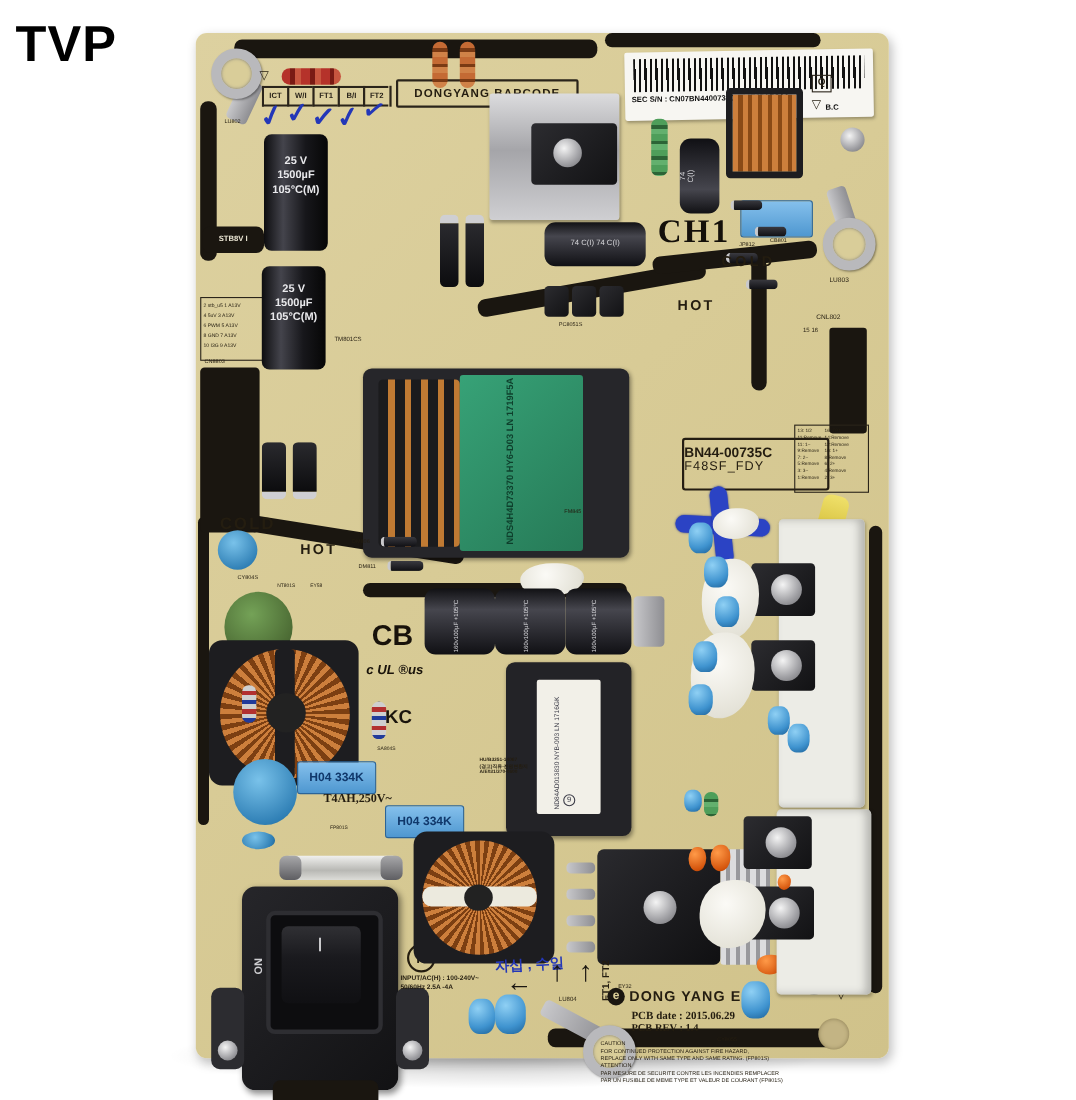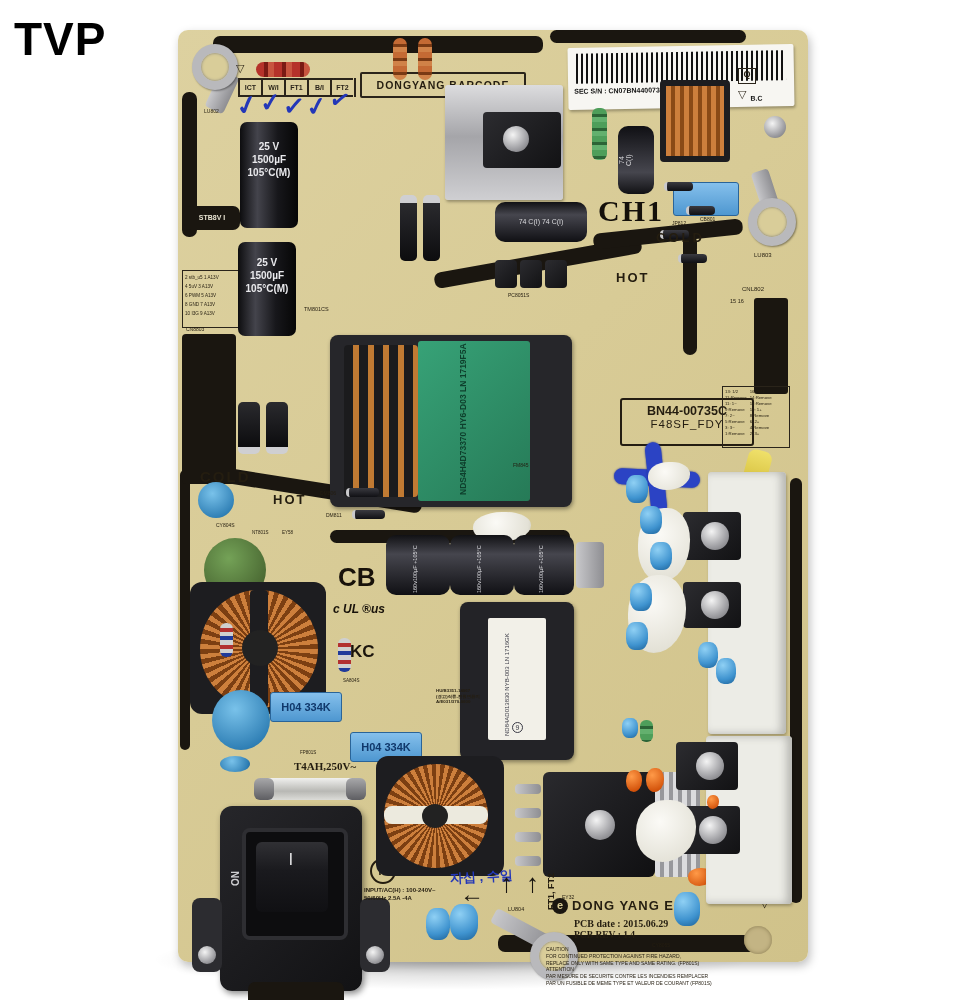--- a/index.html
+++ b/index.html
@@ -190,21 +190,21 @@
 
   <div class="abs" style="left:152px;top:305px;width:242px;height:172px;background:#26262a;border-radius:8px;box-shadow:1px 2px 4px rgba(0,0,0,.4)">
     <div class="abs" style="left:14px;top:10px;width:74px;height:152px;border-radius:4px;
                 background:repeating-linear-gradient(90deg,#1b1b1d 0 9px,#c07a33 9px 15px)"></div>
     <div class="abs" style="left:88px;top:6px;width:112px;height:160px;background:linear-gradient(135deg,#37a277,#267a57);border-radius:3px">
       <div class="t vtext" style="left:40px;top:6px;height:148px;font-size:8.5px;font-weight:bold;color:#0e3f2c">NDS4H4D73370 HY6-D03 LN 1719F5A</div>
     </div>
   </div>
   <div class="t" style="left:335px;top:432px;font-size:5px">FM845</div>
 
-  <div class="abs" style="left:442px;top:368px;width:130px;height:44px;border:2.5px solid #241d12;border-radius:3px;text-align:center">
+  <div class="abs" style="left:442px;top:368px;width:130px;height:44px;border:2.5px solid #241d12;border-radius:3px;text-align:left">
     <div class="t" style="position:static;display:block;font-size:12.5px;font-weight:bold;margin-top:4px">BN44-00735C</div>
     <div class="t" style="position:static;display:block;font-size:11.5px;font-weight:normal;letter-spacing:1px">F48SF_FDY</div>
   </div>
 
   <div class="abs" style="left:544px;top:356px;width:62px;height:56px;border:1.5px solid #2a241a;display:flex;padding:2px;gap:3px">
     <div class="t pre" style="position:static;font-size:4.3px;line-height:6px">13: 1/2
 11:Remove
 11: 1~
 9:Remove
 7: 2~
@@ -274,21 +274,21 @@
 
   <div class="bluebox" style="left:92px;top:662px;width:70px;height:28px;font-size:11px;line-height:28px">H04 334K</div>
   <div class="bluebox" style="left:172px;top:702px;width:70px;height:28px;font-size:11px;line-height:28px">H04 334K</div>
   <div class="t pre" style="left:258px;top:658px;font-size:4.4px;line-height:5.6px;font-weight:bold">HU/B3351-14067
 (경고)직류-전원변환지
 A/E031/370-0600</div>
   <div class="bluedisc" style="left:34px;top:660px;width:58px;height:60px"></div>
   <div class="bluedisc" style="left:42px;top:726px;width:30px;height:16px"></div>
 
   <div class="t" style="left:122px;top:720px;font-size:4.5px">FP801S</div>
-  <div class="t" style="left:116px;top:730px;font-size:11px;font-weight:bold;font-family:'Liberation Serif',serif">T4AH,250V~</div>
+  <div class="t" style="left:116px;top:690px;font-size:11px;font-weight:bold;font-family:'Liberation Serif',serif">T4AH,250V~</div>
   <div class="fuse" style="left:76px;top:748px;width:112px;height:22px">
     <div class="cap" style="left:0"></div>
     <div class="cap" style="left:92px"></div>
   </div>
 
   <div class="abs" style="left:42px;top:776px;width:142px;height:185px;background:linear-gradient(135deg,#26262a,#121214);border-radius:12px;box-shadow:2px 3px 6px rgba(0,0,0,.45)">
     <div class="abs" style="left:22px;top:22px;width:98px;height:104px;background:#0d0d0f;border:4px solid #2e2e32;border-radius:8px"></div>
     <div class="abs" style="left:36px;top:36px;width:72px;height:70px;background:linear-gradient(180deg,#303034,#1a1a1e 40%,#101013);border-radius:6px">
       <div class="t" style="left:33px;top:8px;color:#d8d8da;font-size:13px;font-weight:bold">|</div>
     </div>

